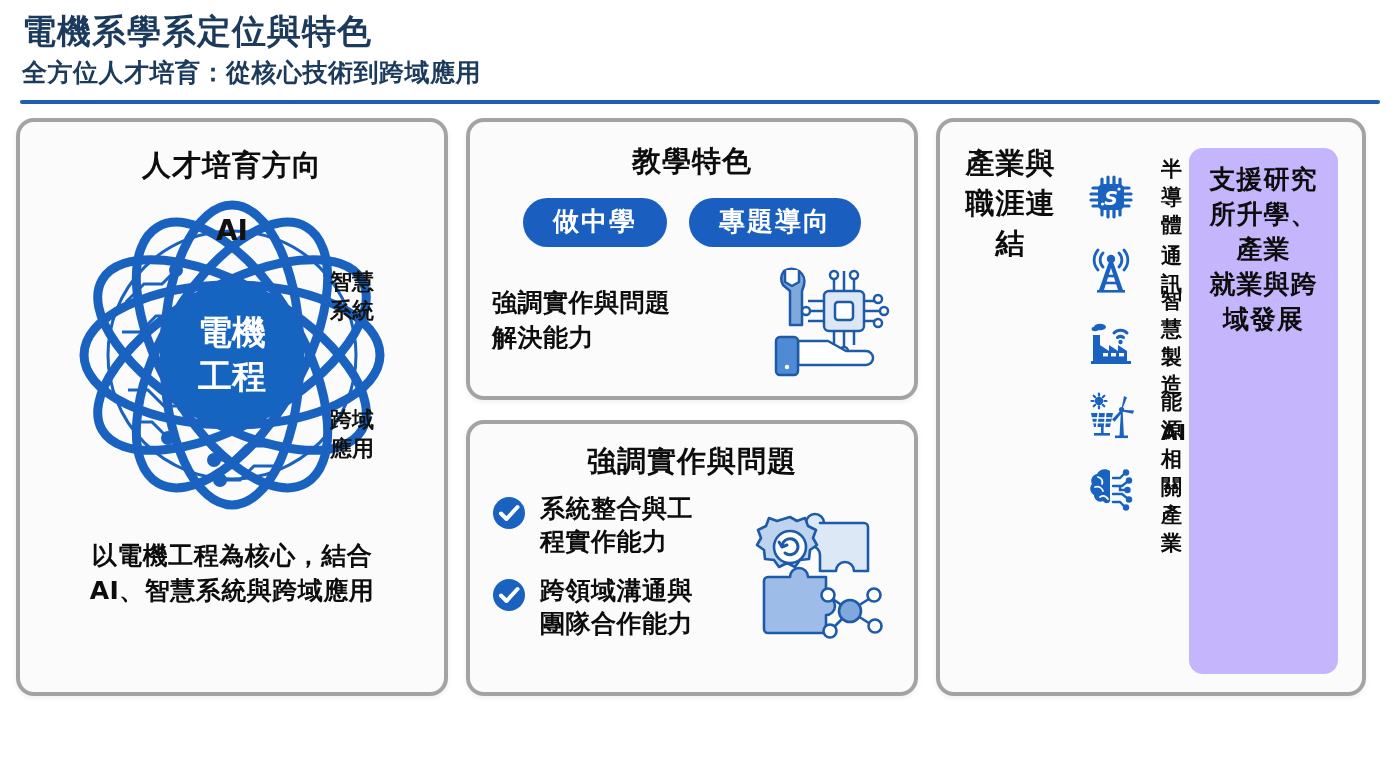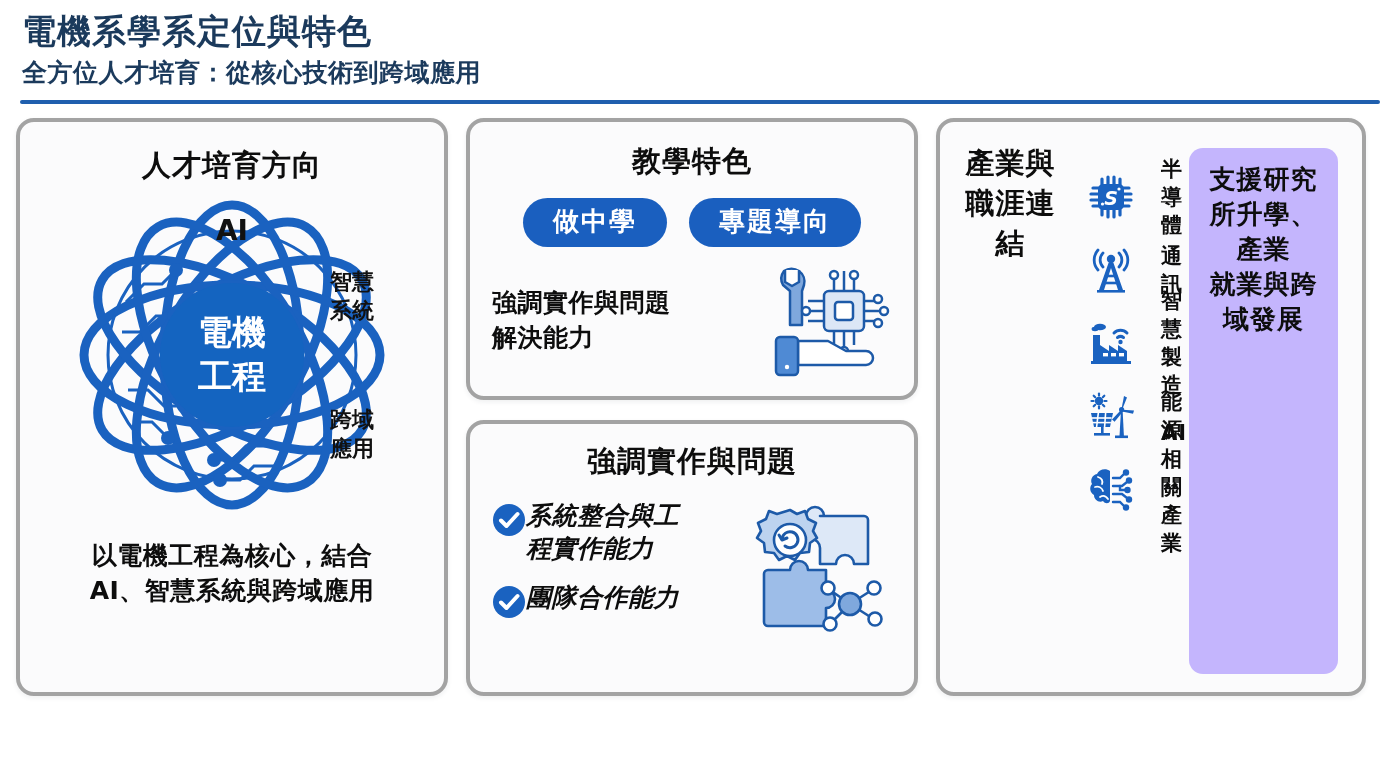--- a/index.html
+++ b/index.html
@@ -147,22 +147,22 @@
   }
   .skills-body {
     display: flex;
     align-items: center;
     margin-top: 10px;
   }
   .skill-list { flex: 1 1 auto; }
   .skill-item {
     display: flex;
     align-items: flex-start;
+    gap: 14px;
     margin-bottom: 16px;
-    font-style: italic;
   }
   .check {
     flex: 0 0 34px;
     width: 34px; height: 34px;
     margin-top: 4px;
   }
   .check svg { width: 34px; height: 34px; display:block; }
   .skill-text {
     font-size: 25px;
     font-weight: 700;
@@ -349,20 +349,21 @@
             </div>
 
             <div class="skill-item">
               <div class="check">
                 <svg viewBox="0 0 34 34" xmlns="http://www.w3.org/2000/svg">
                   <circle cx="17" cy="17" r="16" fill="#1a62c0"></circle>
                   <path d="M9 17.5 l5.5 5.5 L25.5 11" fill="none" stroke="#ffffff" stroke-width="4" stroke-linecap="round" stroke-linejoin="round"></path>
                 </svg>
               </div>
               <div class="skill-text">
+                <div>跨領域溝通與</div>
                 <div>團隊合作能力</div>
               </div>
             </div>
 
           </div>
 
           <div class="puzzle-icon">
             <svg viewBox="0 0 150 150" xmlns="http://www.w3.org/2000/svg">
 
               <path d="M78 24 h44 a4 4 0 0 1 4 4 v44 h-14 a9 9 0 0 0 -9 -9 a9 9 0 0 0 -9 9 h-16 v-16

